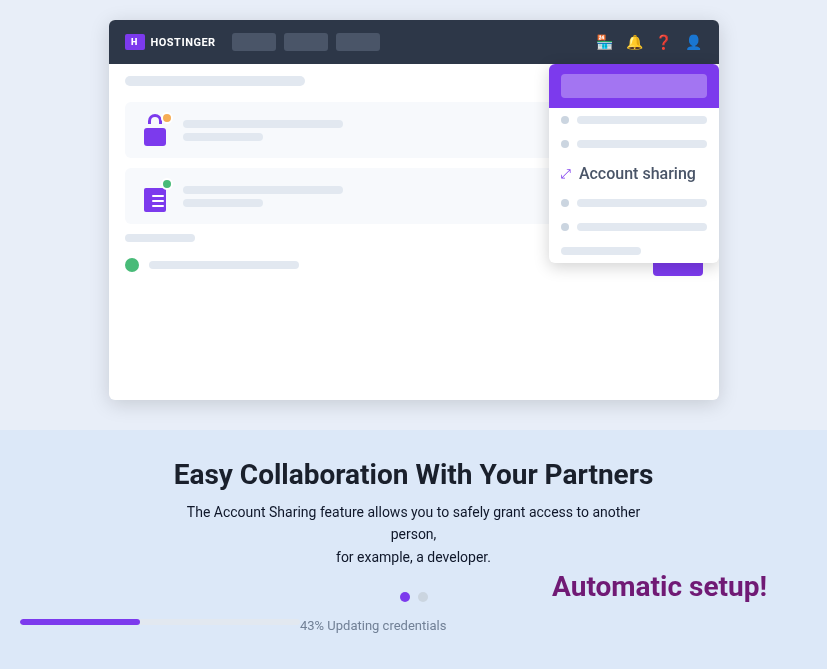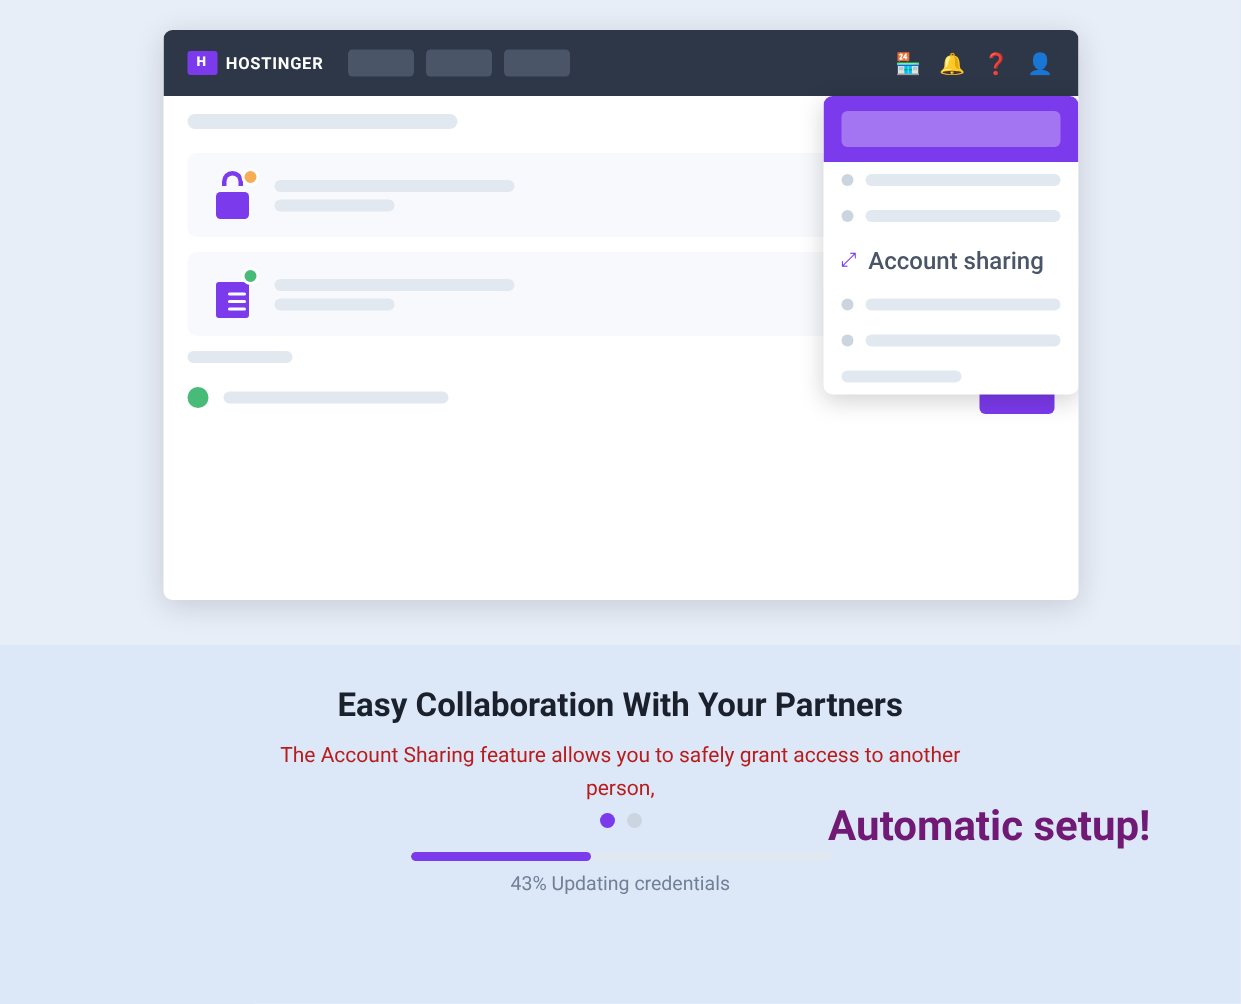--- a/index.html
+++ b/index.html
@@ -350,34 +350,34 @@
       width: 100%;
       background: #dce8f8;
       padding: 28px 20px 0 20px;
       display: flex;
       flex-direction: column;
       align-items: center;
       flex: 1;
     }
 
     .main-title {
-      font-size: 22px;
+      font-size: 28px;
       font-weight: 700;
       color: #1a202c;
       margin-bottom: 10px;
       text-align: right;
     }
 
     .main-subtitle {
       font-size: 14px;
-      color: #b91c1c;
+      color: #0f172a;
       text-align: center;
       line-height: 1.6;
       max-width: 500px;
-      margin-bottom: 4px;
+      margin-bottom: 24px;
     }
 
     .dots-row {
       display: flex;
       gap: 8px;
       margin-bottom: 16px;
     }
 
     .dot-indicator {
       width: 10px;
@@ -388,21 +388,21 @@
     .dot-active {
       background: #7c3aed;
     }
 
     .dot-inactive {
       background: #cbd5e0;
     }
 
     .progress-section {
       display: flex;
-      flex-direction: column;
+      flex-direction: row;
       align-items: center;
       width: 100%;
     }
 
     .progress-bar-container {
       width: 280px;
       height: 6px;
       background: #e2e8f0;
       border-radius: 3px;
       margin-bottom: 8px;
@@ -531,20 +531,21 @@
         <div class="row-btn"></div>
       </div>
     </div>
   </div>
 </div>
 
 <div class="bottom-section">
   <h2 class="main-title">Easy Collaboration With Your Partners</h2>
   <p class="main-subtitle">
     <span>The Account Sharing feature allows you to safely grant access to another person,</span><br>
+    <span>for example, a developer.</span>
   </p>
 
   <div class="bottom-wrapper">
     <div class="dots-row">
       <div class="dot-indicator dot-active"></div>
       <div class="dot-indicator dot-inactive"></div>
     </div>
 
     <div class="progress-section">
       <div class="progress-bar-container">

